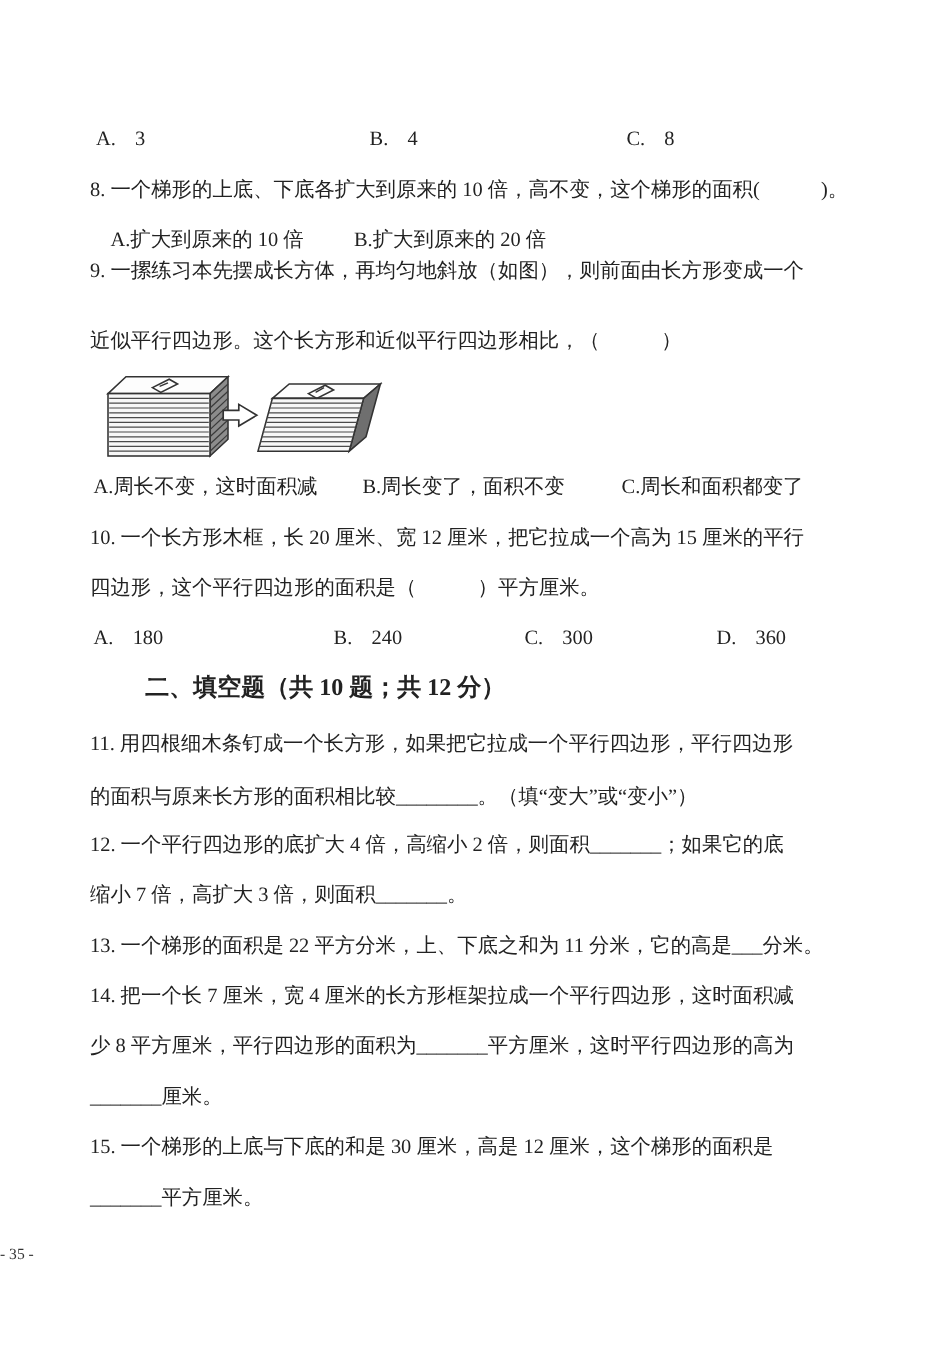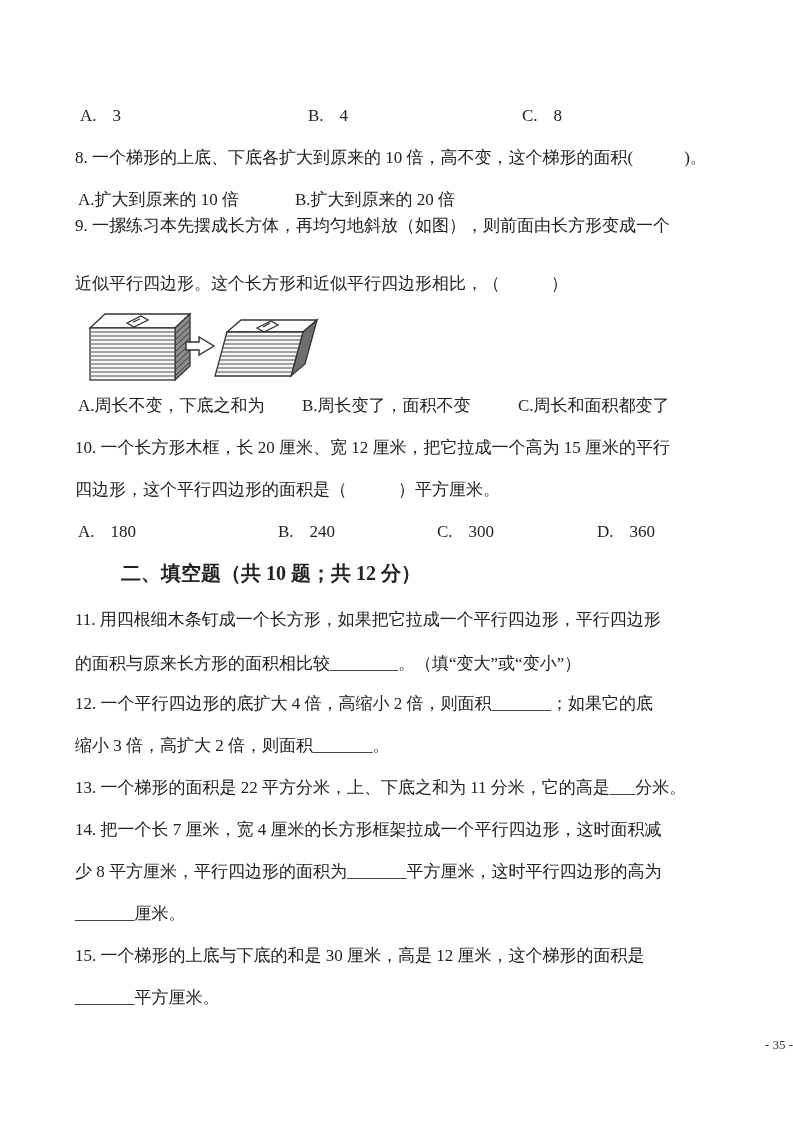--- a/index.html
+++ b/index.html
@@ -16,39 +16,39 @@
     left:75px;right:50px;
     height:42px;line-height:42px;
     font-size:17px;
     white-space:nowrap;
   }
   .opt{position:absolute;top:0;}
   .optval{margin-left:16px;}
   .heading{font-weight:bold;font-size:20px;margin-left:46px;}
   .footer{
     position:absolute;left:0;right:0;top:1030px;
-    text-align:right;font-size:13px;color:#333;
+    text-align:left;font-size:13px;color:#333;
     height:30px;line-height:30px;
   }
   .diagram{position:absolute;left:85px;top:306px;}
 </style>
 </head>
 <body>
 
 <div>
 
   <div class="line" style="top:95px">
     <span class="opt" style="left:5px"><span>A.</span><span class="optval">3</span></span>
     <span class="opt" style="left:233px"><span>B.</span><span class="optval">4</span></span>
     <span class="opt" style="left:447px"><span>C.</span><span class="optval">8</span></span>
   </div>
 
   <div class="line" style="top:137px">8. 一个梯形的上底、下底各扩大到原来的 10 倍，高不变，这个梯形的面积(　　　)。</div>
   <div class="line" style="top:179px">
-    <span class="opt" style="left:3px">A.扩大到原来的 10 倍</span>
+    <span class="opt" style="left:17px">A.扩大到原来的 10 倍</span>
     <span class="opt" style="left:220px">B.扩大到原来的 20 倍</span>
   </div>
 
   <div class="line" style="top:205px">9. 一摞练习本先摆成长方体，再均匀地斜放（如图），则前面由长方形变成一个</div>
   <div class="line" style="top:263px">近似平行四边形。这个长方形和近似平行四边形相比，（　　　）</div>
 
   <svg class="diagram" width="235" height="84" viewBox="0 0 235 84">
 
     <g>
       <polygon points="5,22 20,8 105,8 90,22" fill="#fdfdfd" stroke="#333" stroke-width="1.3"></polygon>
@@ -99,40 +99,40 @@
           <line x1="133" y1="58" x2="209" y2="58"></line>
         <line x1="132" y1="62" x2="208" y2="62"></line>
           <line x1="131" y1="66" x2="207" y2="66"></line>
       </g>
       <path d="M172,22 L186,15 L193,19 L179,26 Z" fill="none" stroke="#333" stroke-width="1.3"></path>
       <path d="M178,21 L185,17" fill="none" stroke="#333" stroke-width="1.2"></path>
     </g>
   </svg>
 
   <div class="line" style="top:385px">
-    <span class="opt" style="left:3px">A.周长不变，下底之和为</span>
+    <span class="opt" style="left:3px">A.周长不变，这时面积减</span>
     <span class="opt" style="left:227px">B.周长变了，面积不变</span>
     <span class="opt" style="left:443px">C.周长和面积都变了</span>
   </div>
 
   <div class="line" style="top:427px">10. 一个长方形木框，长 20 厘米、宽 12 厘米，把它拉成一个高为 15 厘米的平行</div>
   <div class="line" style="top:469px">四边形，这个平行四边形的面积是（　　　）平方厘米。</div>
   <div class="line" style="top:511px">
     <span class="opt" style="left:3px"><span>A.</span><span class="optval">180</span></span>
     <span class="opt" style="left:203px"><span>B.</span><span class="optval">240</span></span>
     <span class="opt" style="left:362px"><span>C.</span><span class="optval">300</span></span>
     <span class="opt" style="left:522px"><span>D.</span><span class="optval">360</span></span>
   </div>
 
   <div class="line heading" style="top:552px">二、填空题（共 10 题；共 12 分）</div>
 
   <div class="line" style="top:599px">11. 用四根细木条钉成一个长方形，如果把它拉成一个平行四边形，平行四边形</div>
   <div class="line" style="top:643px">的面积与原来长方形的面积相比较________。（填“变大”或“变小”）</div>
   <div class="line" style="top:683px">12. 一个平行四边形的底扩大 4 倍，高缩小 2 倍，则面积_______；如果它的底</div>
-  <div class="line" style="top:725px">缩小 3 倍，高扩大 2 倍，则面积_______。</div>
+  <div class="line" style="top:725px">缩小 7 倍，高扩大 3 倍，则面积_______。</div>
   <div class="line" style="top:767px">13. 一个梯形的面积是 22 平方分米，上、下底之和为 11 分米，它的高是___分米。</div>
   <div class="line" style="top:809px">14. 把一个长 7 厘米，宽 4 厘米的长方形框架拉成一个平行四边形，这时面积减</div>
   <div class="line" style="top:851px">少 8 平方厘米，平行四边形的面积为_______平方厘米，这时平行四边形的高为</div>
   <div class="line" style="top:893px">_______厘米。</div>
   <div class="line" style="top:935px">15. 一个梯形的上底与下底的和是 30 厘米，高是 12 厘米，这个梯形的面积是</div>
   <div class="line" style="top:977px">_______平方厘米。</div>
 
   <div class="footer">- 35 -</div>
 
 </div>

